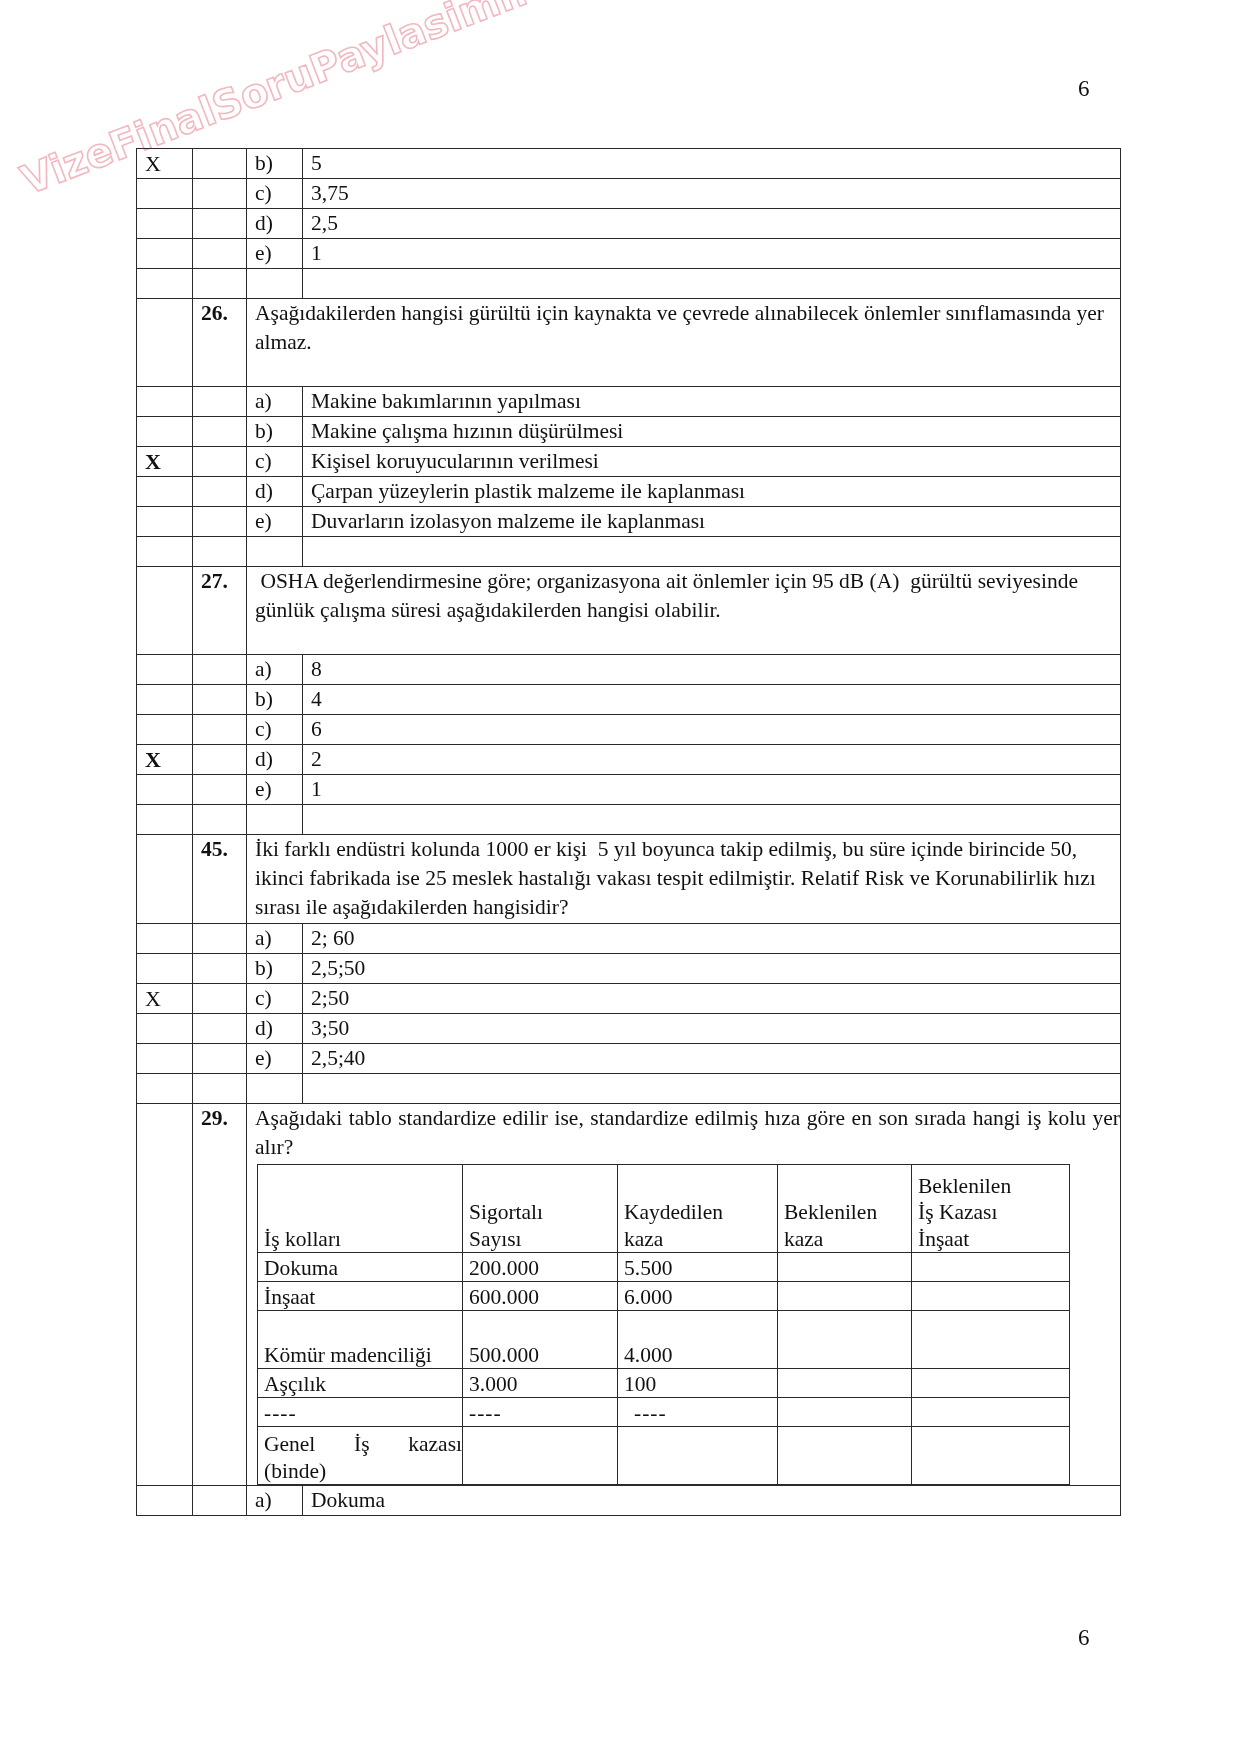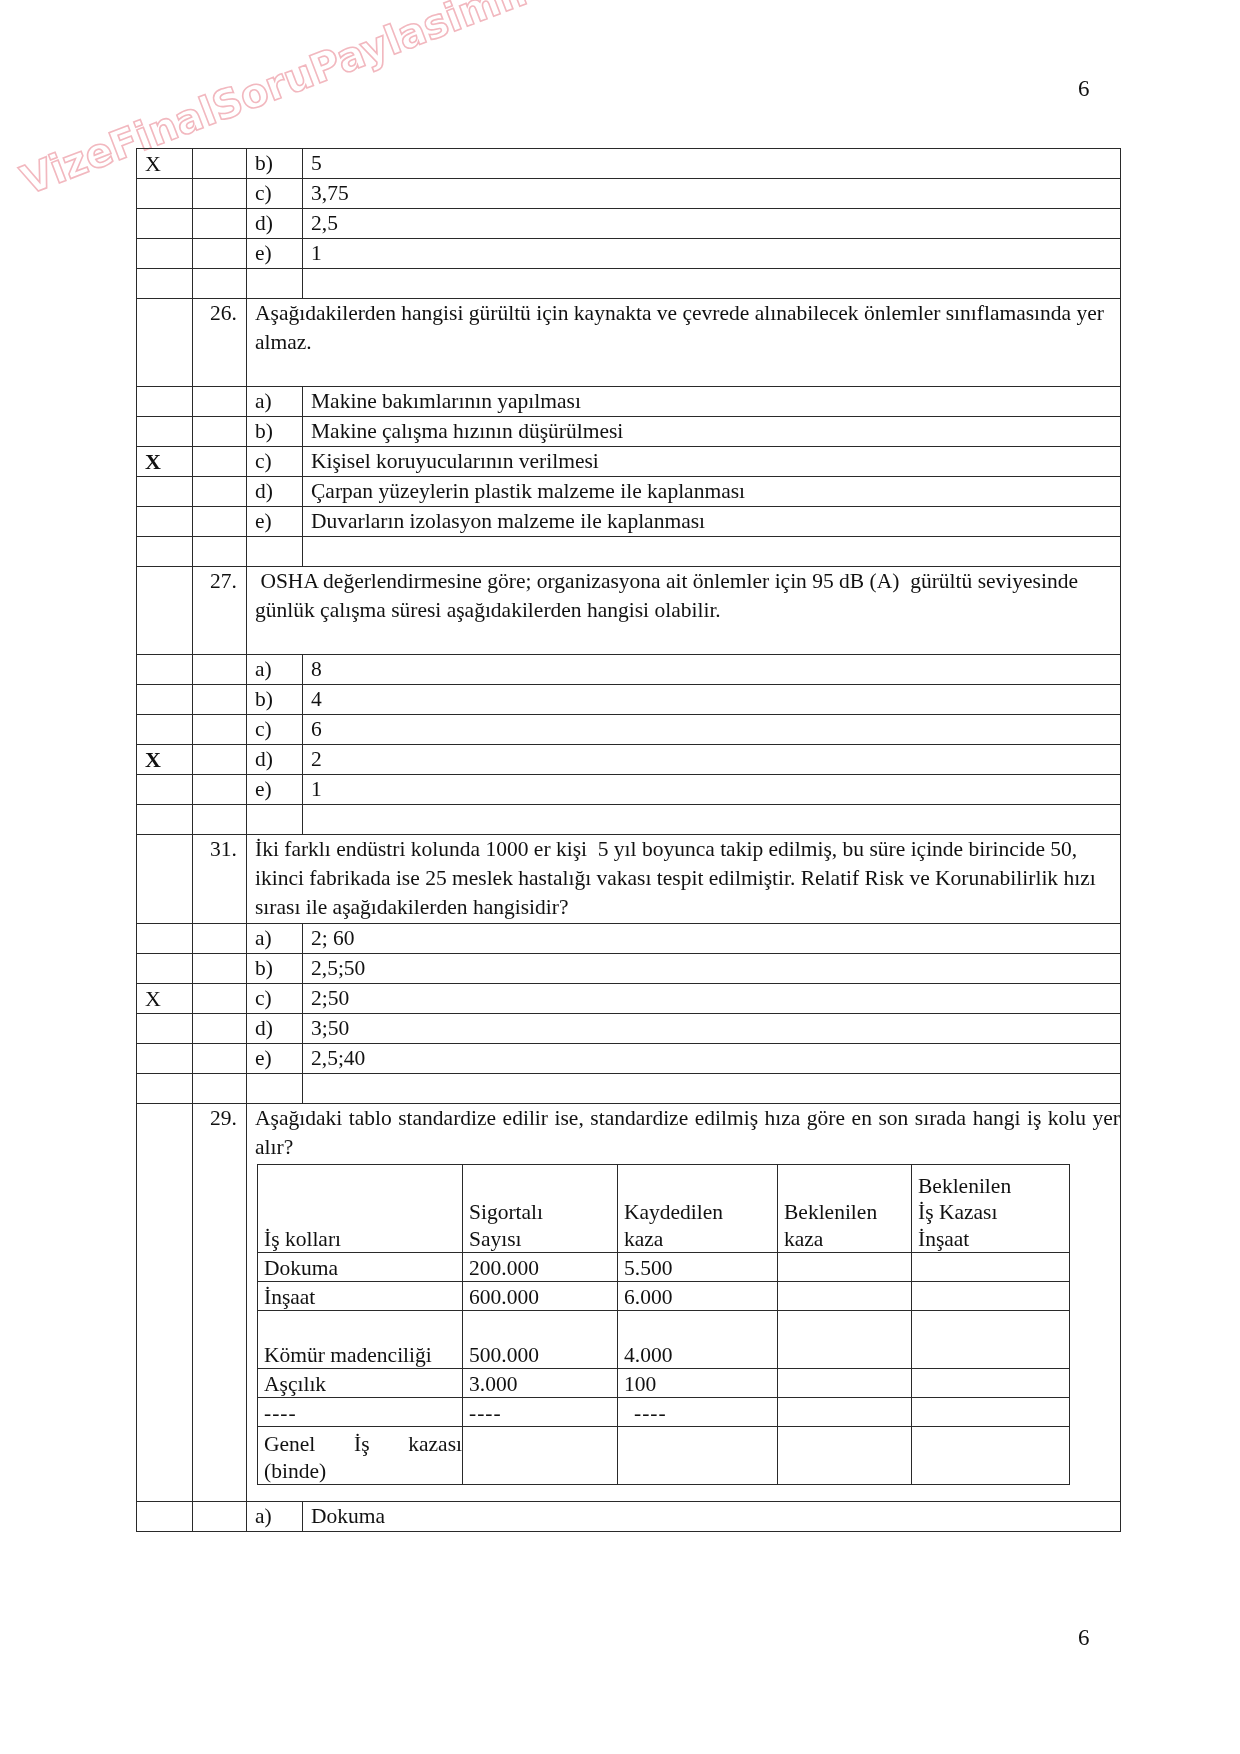--- a/index.html
+++ b/index.html
@@ -10,21 +10,21 @@
   .page-num.bottom { left:1078px; top:1625px; }
 
   .watermark { position:absolute; left:8px; top:-10px; width:520px; height:260px; pointer-events:none; }
 
   table.exam { position:absolute; left:136px; top:148px; width:984px;
                border-collapse:collapse; table-layout:fixed; font-size:21.5px; line-height:29px; }
   table.exam td { border:1.6px solid #2a2a2a; padding:0 0 0 8px; vertical-align:top; height:29px; }
   col.c-mark { width:56px; } col.c-num { width:54px; } col.c-letter { width:56px; } col.c-text { width:818px; }
   td.mark { font-size:22px; padding-left:12px; }
   td.mark.bold { font-weight:bold; }
-  td.qnum { font-weight:normal; text-align:center; padding-right:10px; padding-left:0; }
+  td.qnum { font-weight:bold; text-align:left; padding-right:10px; padding-left:0; }
   td.qtext { padding-right:10px; }
   td.qtext.justify { text-align:justify; }
   tr.q3 td { height:87px; }
   tr.q28 td { height:88px; }
   .qtext-inner { display:block; }
 
   table.inner { border-collapse:collapse; table-layout:fixed; width:812px; margin:2px 0 0 2px; font-size:21.5px; line-height:26.5px; }
   table.inner td { border:1.6px solid #2a2a2a; padding:0 0 0 6px; vertical-align:bottom; height:28px; }
   table.inner tr.hdr td { height:87px; }
   table.inner tr.tall td { height:57px;margin-top:6px; }
@@ -160,21 +160,21 @@
     </tr>
     <tr>
         <td></td>
         <td></td>
         <td></td>
         <td></td>
       </tr>
 
     <tr class="q28">
       <td></td>
-      <td class="qnum">31.</td>
+      <td class="qnum">45.</td>
       <td class="qtext" colspan="2" style="white-space:pre-wrap;">İki farklı endüstri kolunda 1000 er kişi  5 yıl boyunca takip edilmiş, bu süre içinde birincide 50, ikinci fabrikada ise 25 meslek hastalığı vakası tespit edilmiştir. Relatif Risk ve Korunabilirlik hızı sırası ile aşağıdakilerden hangisidir?</td>
     </tr>
     <tr>
       <td></td>
         <td></td>
       <td>a)</td>
       <td>2; 60</td>
     </tr>
     <tr>
       <td></td>
@@ -203,21 +203,21 @@
     <tr>
         <td></td>
         <td></td>
         <td></td>
         <td></td>
       </tr>
 
     <tr>
       <td></td>
       <td class="qnum">29.</td>
-      <td class="qtext justify" colspan="2" style="padding-bottom:16px;">
+      <td class="qtext justify" colspan="2" style="padding-bottom:0;">
         <span class="qtext-inner">Aşağıdaki tablo standardize edilir ise, standardize edilmiş hıza göre en son sırada hangi iş kolu yer alır?</span>
         <table class="inner">
           <colgroup>
               <col class="i1">
               <col class="i2">
               <col class="i3">
               <col class="i4">
               <col class="i5">
             </colgroup>
           <tbody>

